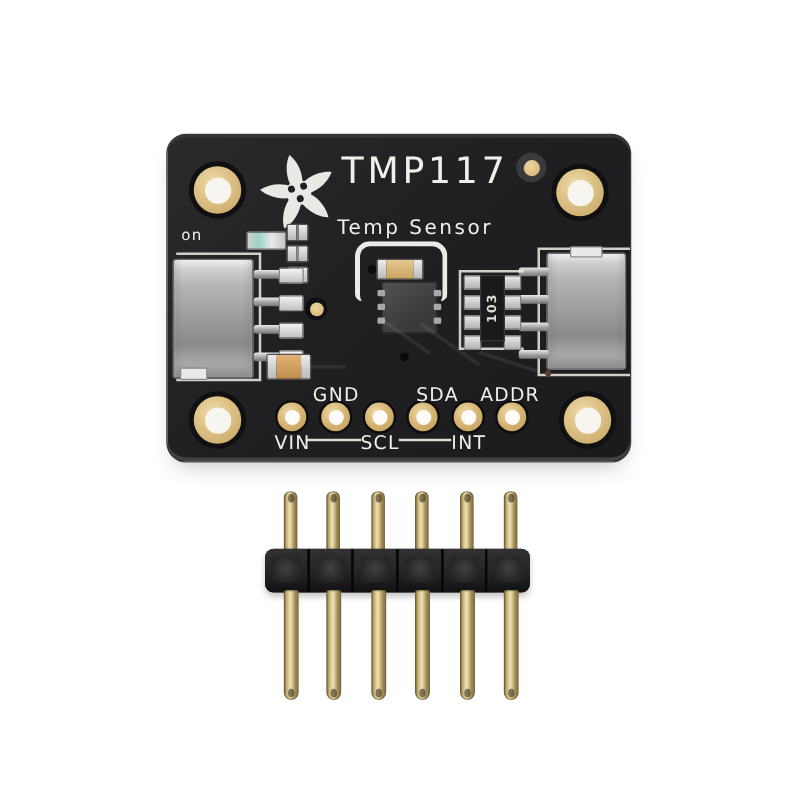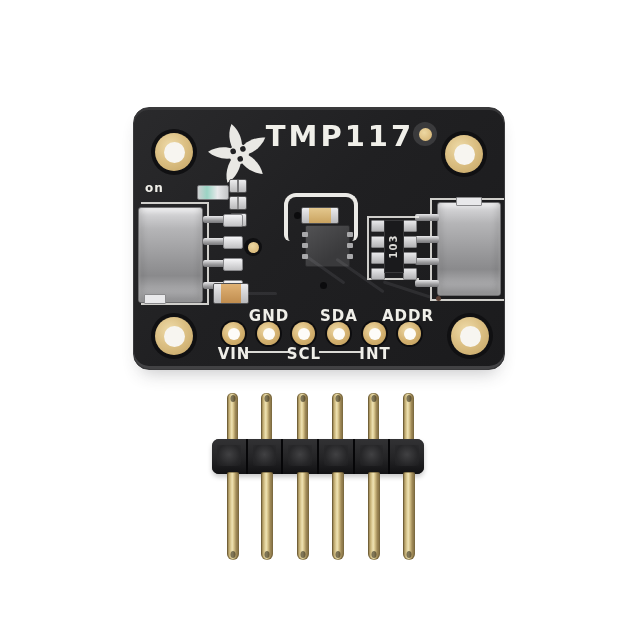--- a/index.html
+++ b/index.html
@@ -20,21 +20,21 @@
   .mhole .gold{width:38px;height:38px;border-radius:50%;
     background:radial-gradient(circle at 40% 35%,#efdcab 0%,#dcc084 45%,#c3a362 100%);
     display:flex;align-items:center;justify-content:center;}
   .mhole .hole{width:21px;height:21px;border-radius:50%;background:#f7f5f0;}
 
   
   .via{border-radius:50%;display:flex;align-items:center;justify-content:center;}
   .via .dot{border-radius:50%;background:radial-gradient(circle at 40% 35%,#ecd7a2,#d3b06e);}
 
   
-  .silk{color:#f0efe9;font-weight:bold;white-space:nowrap;}
+  .silk{color:#f0efe9;font-weight:normal;white-space:nowrap;}
   .title{font-size:29px;letter-spacing:3px;}
   .sub{font-size:16px;letter-spacing:2px;}
   .center-x{transform:translateX(-50%);}
   .pinlbl{font-size:15px;letter-spacing:1px;}
   .silkline{height:2px;background:rgba(236,234,230,.92);}
 
   
   .conn{
     background:linear-gradient(180deg,#dedee0 0%,#b5b5b7 22%,#98989a 55%,#8a8a8c 72%,#c2c2c4 100%);
     border:1px solid #6d6d6f;border-radius:3px;
@@ -123,20 +123,21 @@
         <path d="M0,3 C -8,-7 -7,-22 0,-31 C 7,-22 8,-7 0,3 Z" transform="rotate(288)"></path>
       </g>
       <g fill="#212123">
         <circle cx="-5" cy="-4" r="2.8"></circle>
         <circle cx="5" cy="-4" r="2.8"></circle>
         <circle cx="0" cy="5" r="2.8"></circle>
       </g>
     </svg>
 
     <div class="abs silk title center-x" style="left:206px;top:11px;">TMP117</div>
+    <div class="abs silk sub center-x" style="left:198px;top:64px;">Temp Sensor</div>
 
     <div class="abs silk" style="left:11px;top:73px;font-size:12px;letter-spacing:1px;">on</div>
     <div class="abs" style="left:63px;top:77px;width:30px;height:13px;border-radius:2px;border:1px solid #77777a;
          background:linear-gradient(90deg,#cfd0d2 0%,#9ad4c4 30%,#e8e9eb 65%,#c4c5c7 100%);"></div>
 
     <div class="abs passive" style="left:95px;top:71px;width:16px;height:12px;">
         <div class="p-end"></div>
         <div class="p-mid" style="background:#77777a;"></div>
         <div class="p-end"></div>
       </div>
@@ -251,21 +252,21 @@
           <div class="hole"></div>
         </div>
       </div>
     <div class="abs pad" style="left:262px;top:212px;">
         <div class="gold">
           <div class="hole"></div>
         </div>
       </div>
 
     <div class="abs silk pinlbl center-x" style="left:135px;top:199px;">GND</div>
-    <div class="abs silk pinlbl center-x" style="left:205px;top:199px;">SDA</div>
+    <div class="abs silk pinlbl center-x" style="left:216px;top:199px;">SDA</div>
     <div class="abs silk pinlbl center-x" style="left:274px;top:199px;">ADDR</div>
 
     <div class="abs silk pinlbl center-x" style="left:100px;top:237px;">VIN</div>
     <div class="abs silk pinlbl center-x" style="left:170px;top:237px;">SCL</div>
     <div class="abs silk pinlbl center-x" style="left:241px;top:237px;">INT</div>
 
     <div class="abs silkline" style="left:111px;top:243px;width:44px;"></div>
     <div class="abs silkline" style="left:185px;top:243px;width:42px;"></div>
   </div>
 

